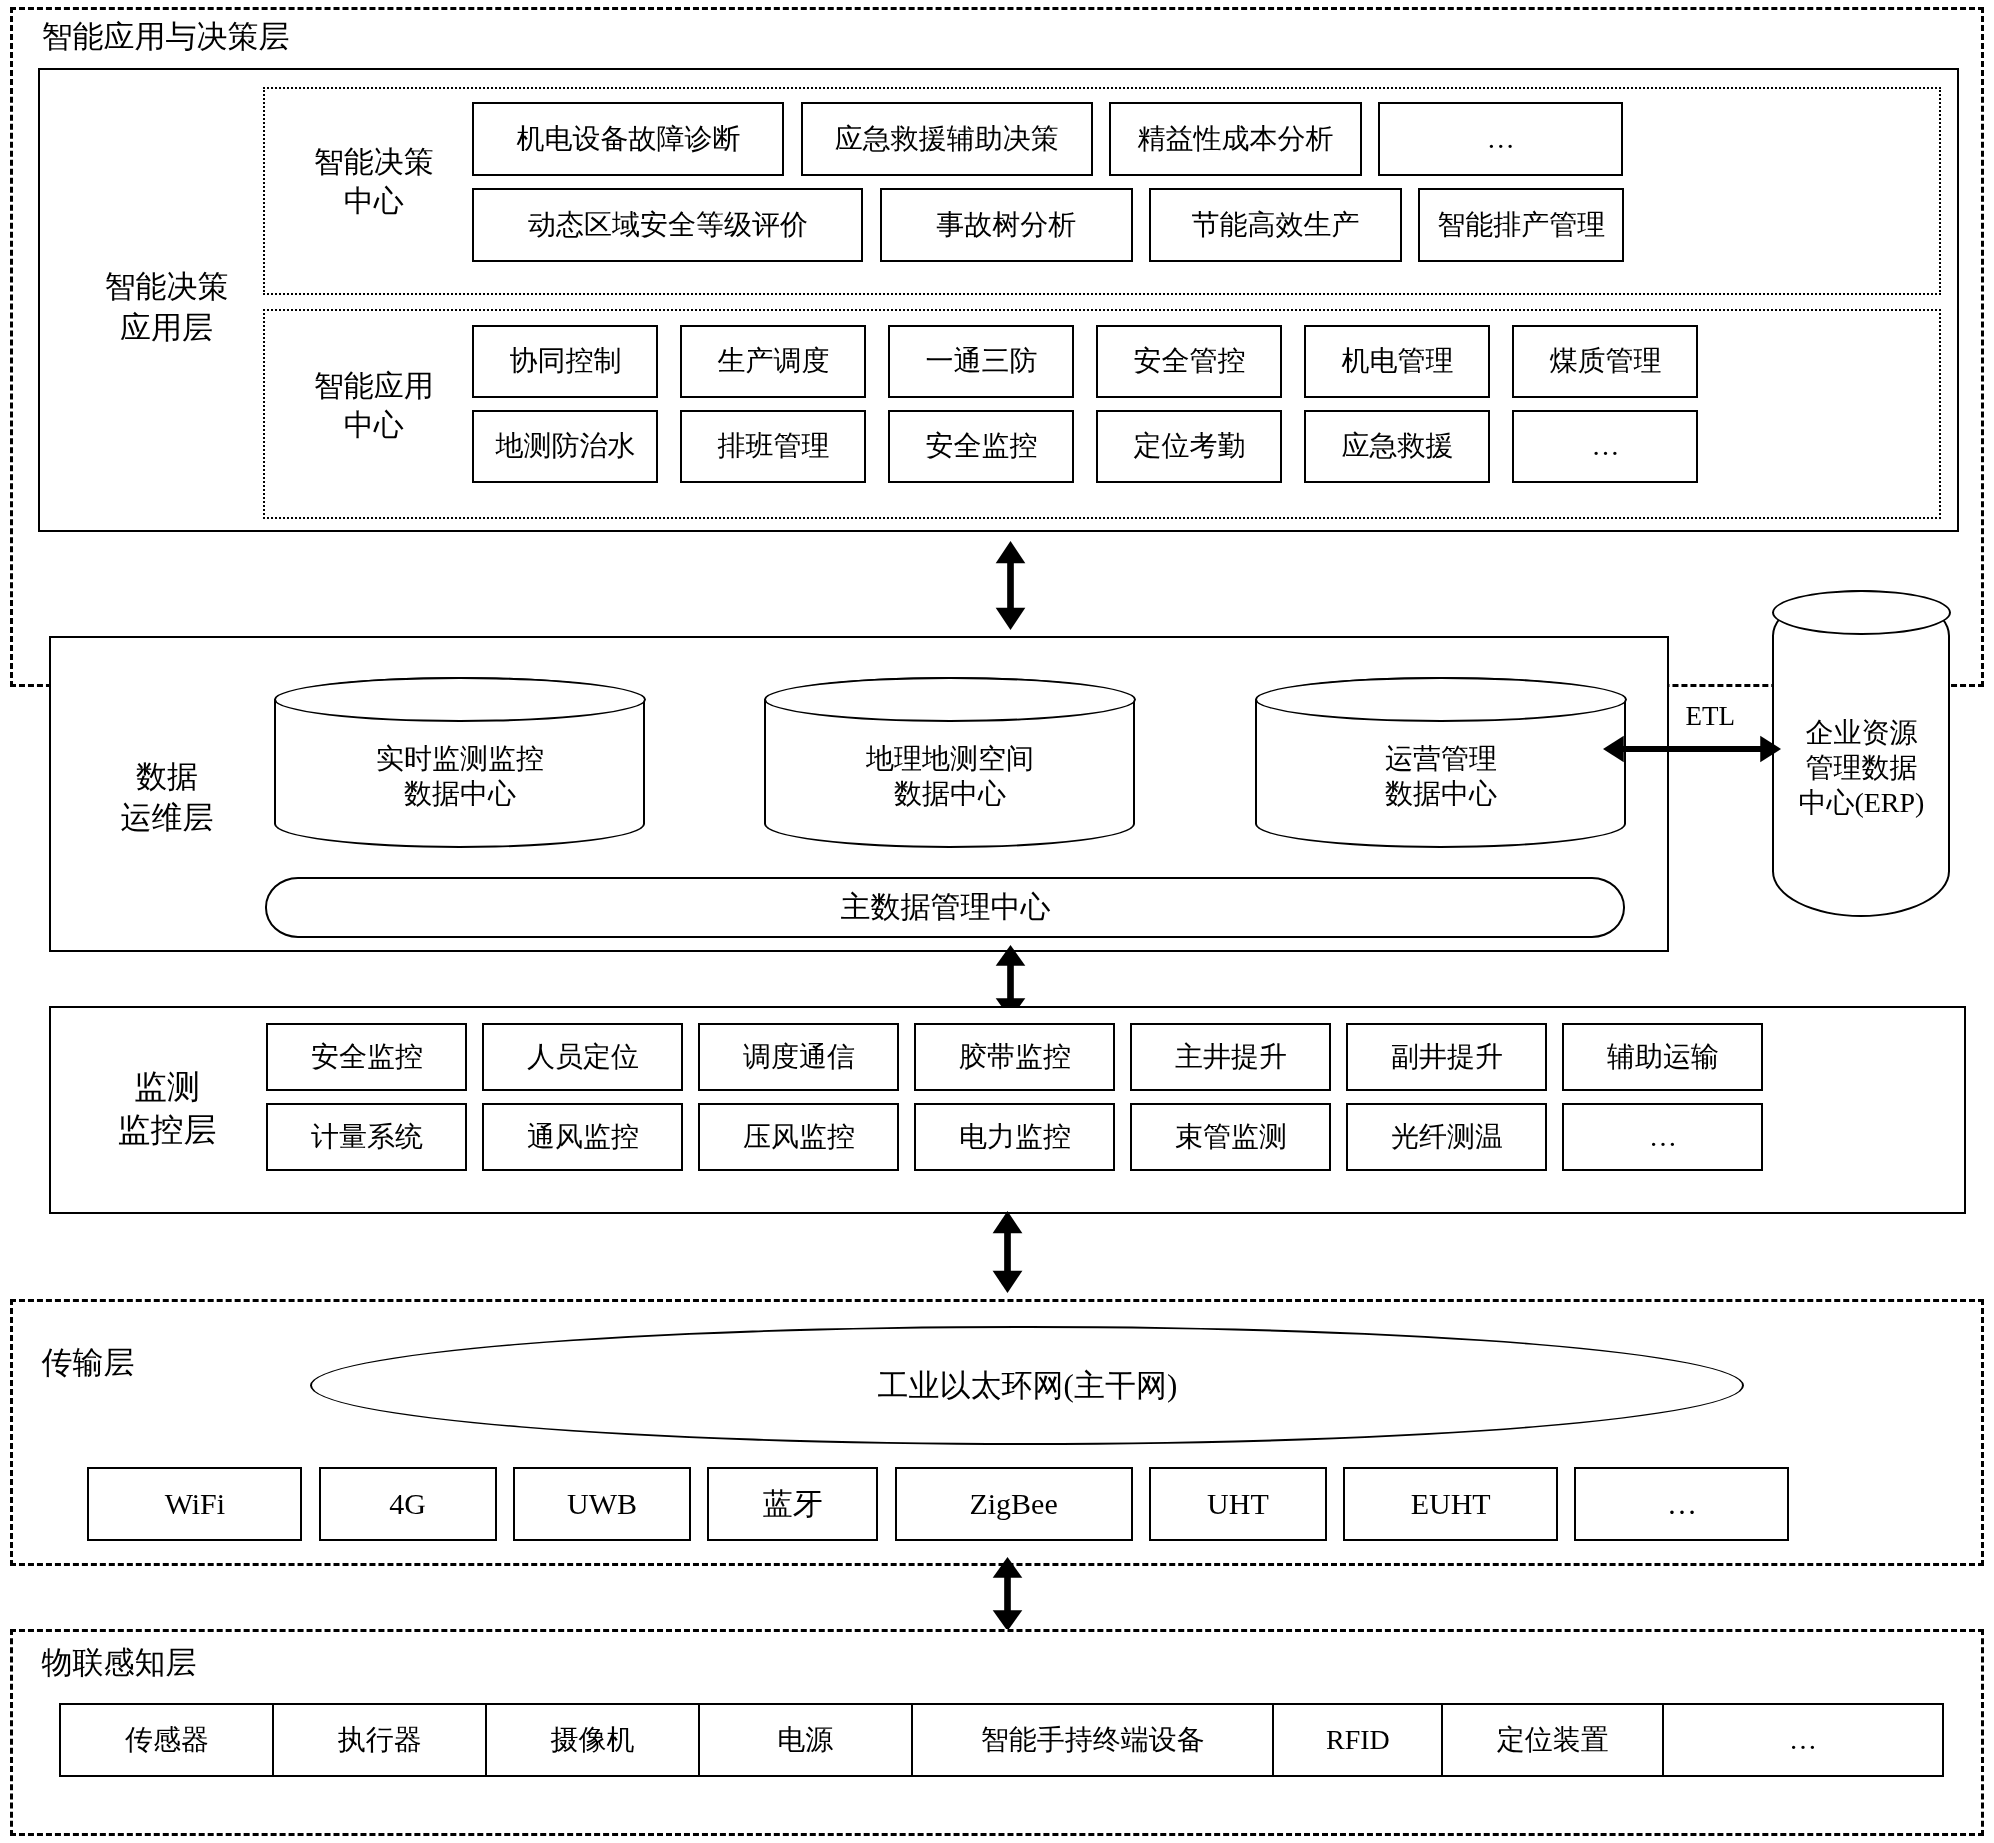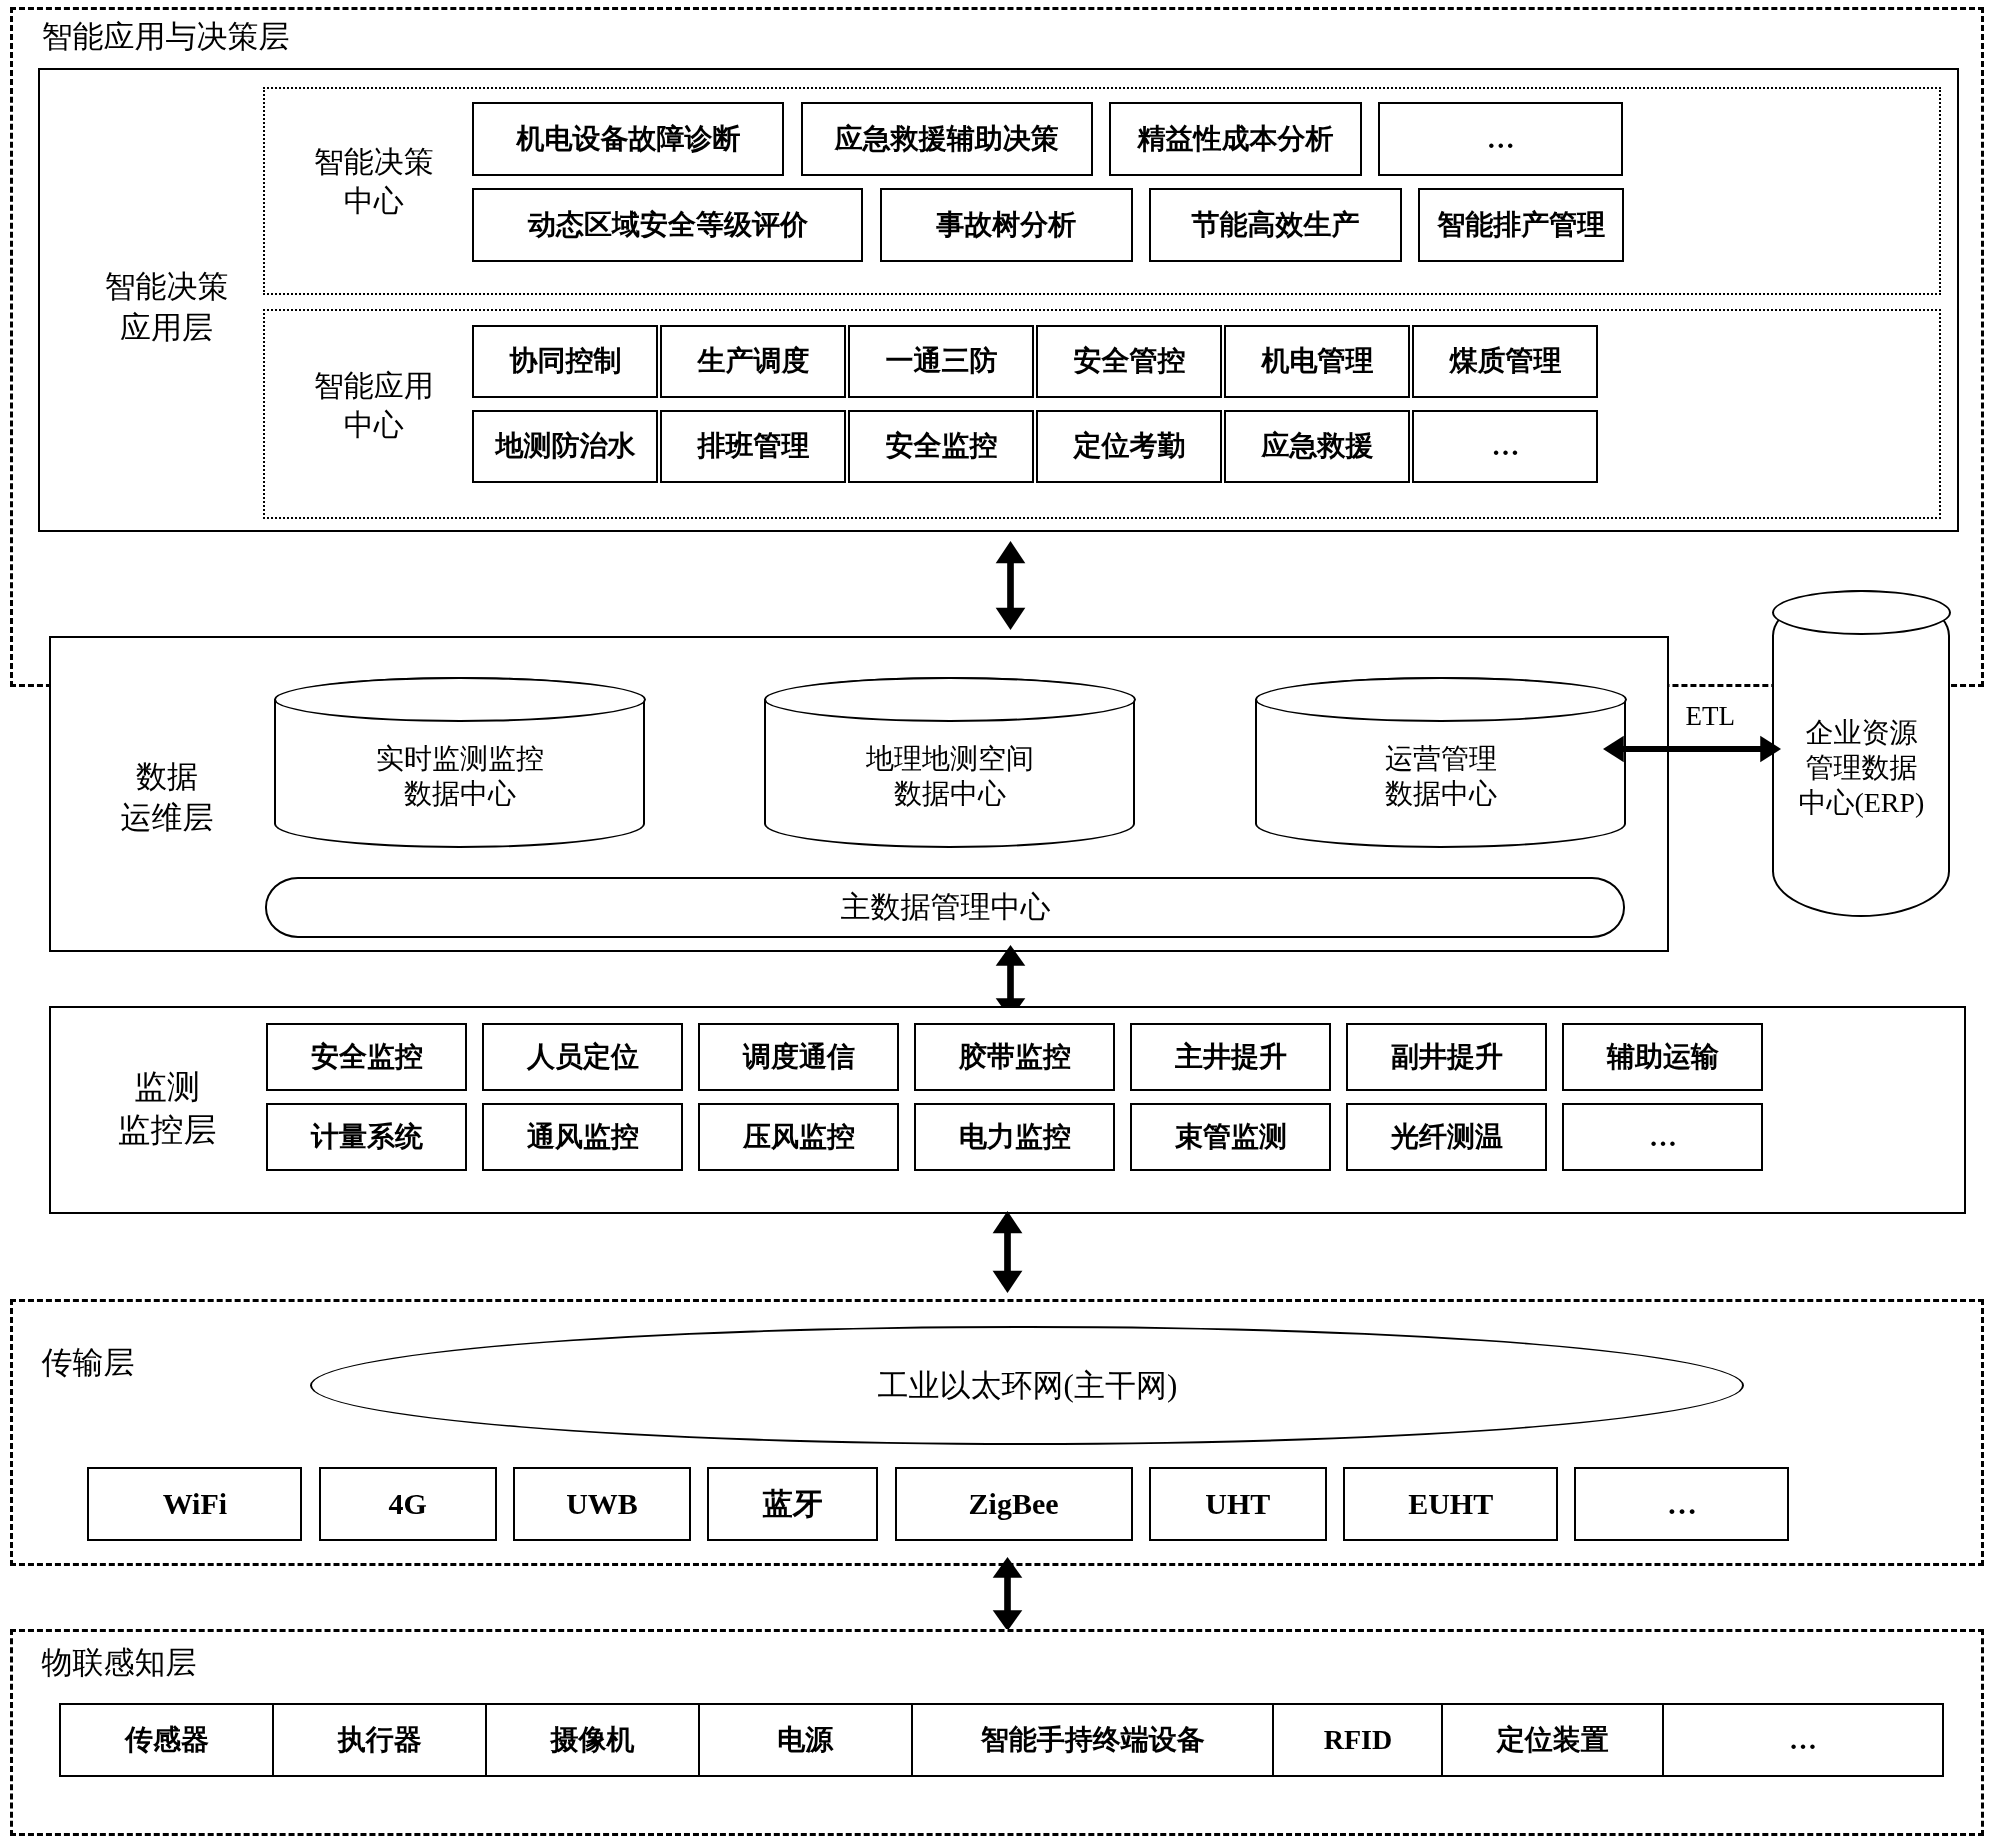--- a/index.html
+++ b/index.html
@@ -46,21 +46,20 @@
   .cell {
     border: 2.2px solid #000;
     background: #fff;
     box-sizing: border-box;
     display: flex;
     align-items: center;
     justify-content: center;
     font-size: 28px;
     white-space: nowrap;
     padding: 0 4.5px;
-    font-weight: bold;
   }
 
   .row {
     display: flex;
     align-items: center;
   }
 
   
   #top-region {
     position: absolute;
@@ -138,21 +137,21 @@
     text-align: center;
     white-space: pre-line;
   }
   #appcenter-rows {
     position: absolute;
     left: 207px;
     top: 13.4px;
     width: 1458px;
   }
   #appcenter-rows .row { margin-bottom: 12px; }
-  #appcenter-rows .cell { height: 73px; margin-right: 2px; width: 186px; }
+  #appcenter-rows .cell { height: 73px; margin-right: 22px; width: 186px; }
 
   
   #data-layer {
     position: absolute;
     left: 36px;
     top: 626px;
     width: 1620px;
     height: 316px;
   }
   #data-layer-label {

